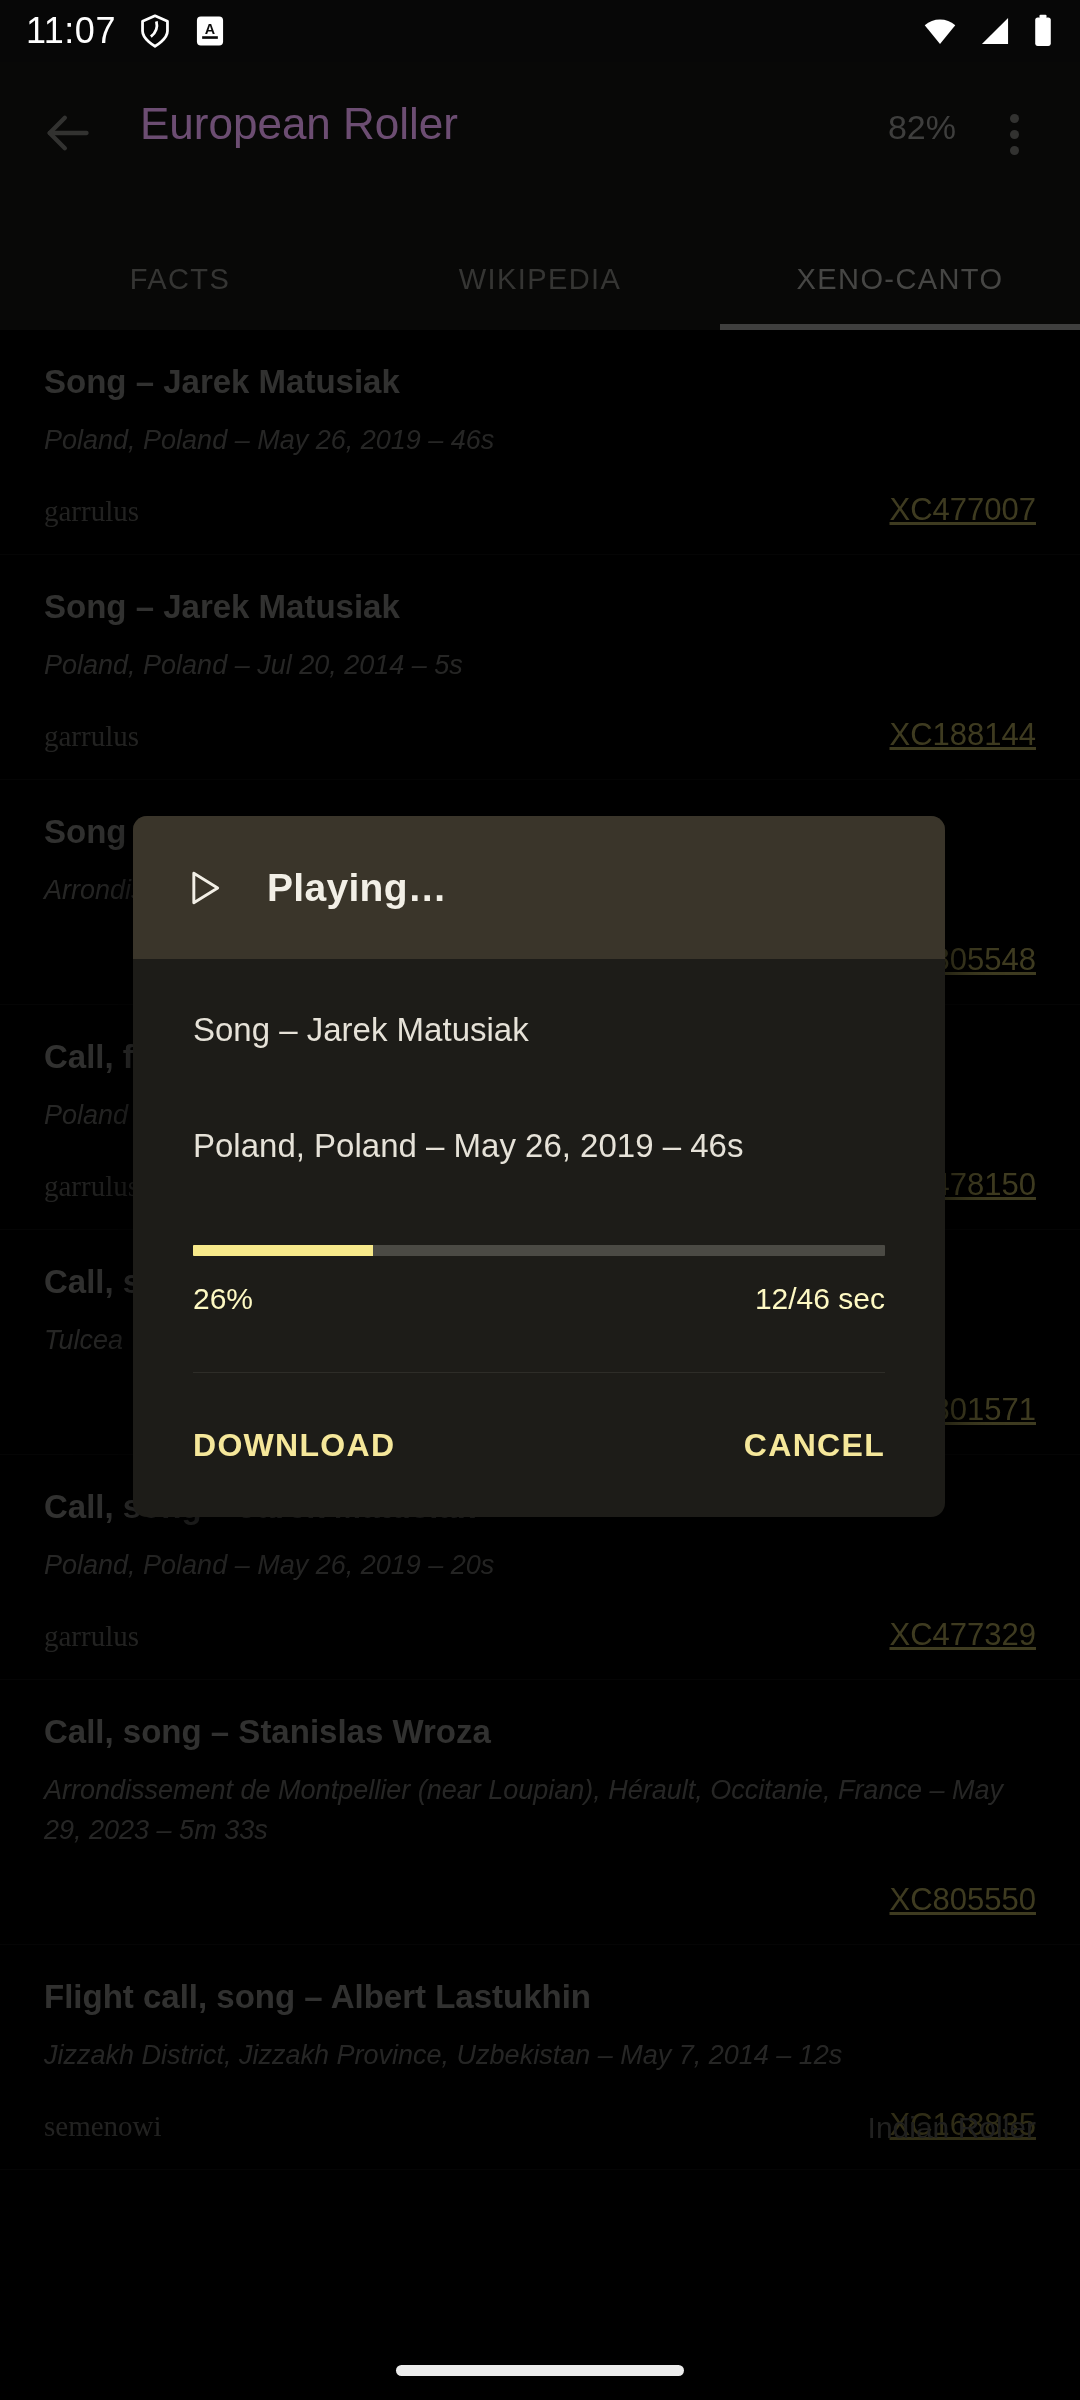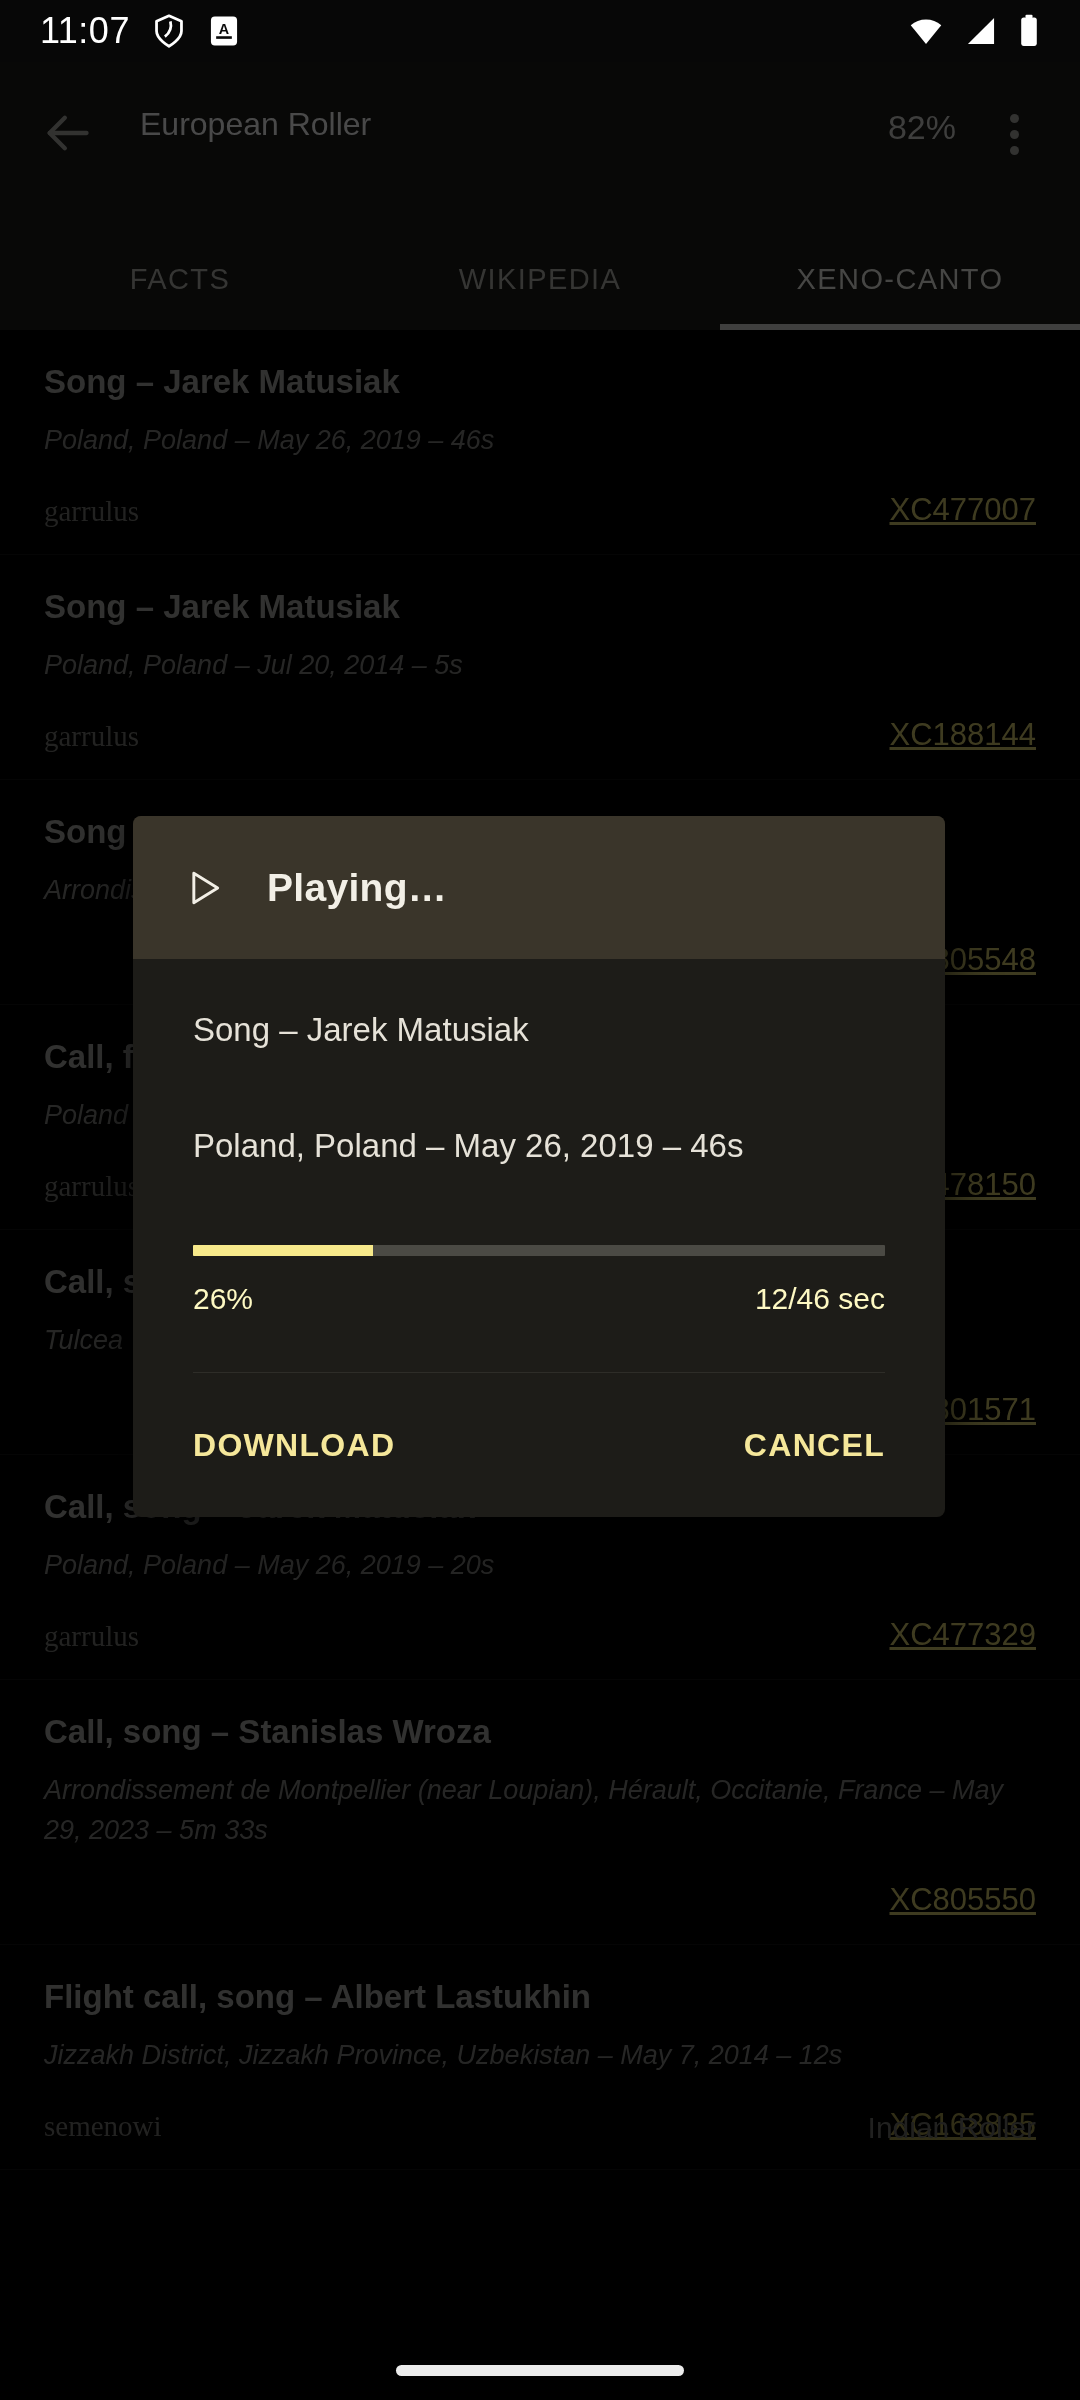--- a/index.html
+++ b/index.html
@@ -15,21 +15,21 @@
     background: #0a0a0a;
     overflow: hidden;
   }
 
   
   #statusbar {
     position: absolute; top: 0; left: 0;
     width: 1080px; height: 62px;
     background: #070707;
     display: flex; align-items: center;
-    padding: 0 40px;
+    padding: 0 26px;
     z-index: 40;
   }
   #status-left { display: flex; align-items: center; gap: 22px; }
   #clock {
     color: #ffffff; font-size: 36px; letter-spacing: 0.5px;
     font-family: "Liberation Sans", sans-serif;
   }
   .sb-icon { display: inline-flex; align-items: center; justify-content: center; }
   #status-right { margin-left: auto; display: flex; align-items: center; gap: 20px; }
 
@@ -42,21 +42,21 @@
     padding: 36px 30px 0 30px;
     z-index: 5;
   }
   #back-btn {
     width: 74px; height: 74px;
     display: flex; align-items: center; justify-content: center;
     flex: none;
   }
   #titlewrap { margin-left: 36px; padding-top: 2px; }
   #app-title {
-    color: #a3a3a3; font-size: 32px; line-height: 48px;
+    color: #f0abfc; font-size: 44px; line-height: 48px;
     font-weight: 400;
   }
   #app-subtitle {
     color: #6e6e6b; font-size: 28px; font-style: italic;
     line-height: 42px; margin-top: 4px;
   }
   #pct {
     margin-left: auto; color: #8b8b88; font-size: 34px;
     padding-top: 10px;
   }
@@ -133,21 +133,21 @@
     position: absolute; top: 0; left: 0; width: 1080px; height: 2400px;
     background: rgba(0,0,0,0.55);
     z-index: 10;
   }
 
   
   #dialog {
     position: absolute;
     left: 133px; top: 816px; width: 812px;
     background: #1d1c18;
-    border-radius: 8px;
+    border-radius: 14px;
     z-index: 20;
     overflow: hidden;
     box-shadow: 0 14px 50px rgba(0,0,0,0.75);
   }
   #dialog-header {
     background: #3a352a;
     height: 143px;
     display: flex; align-items: center;
     padding: 0 48px;
   }

